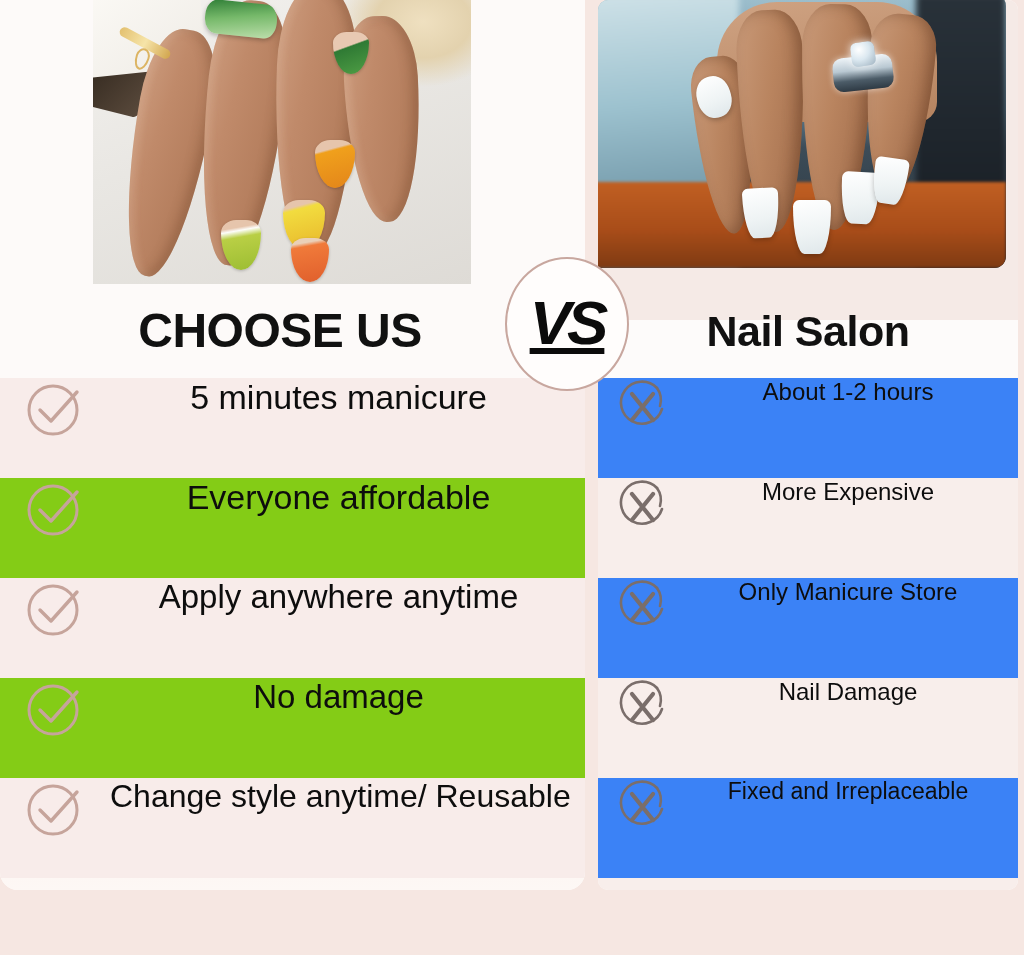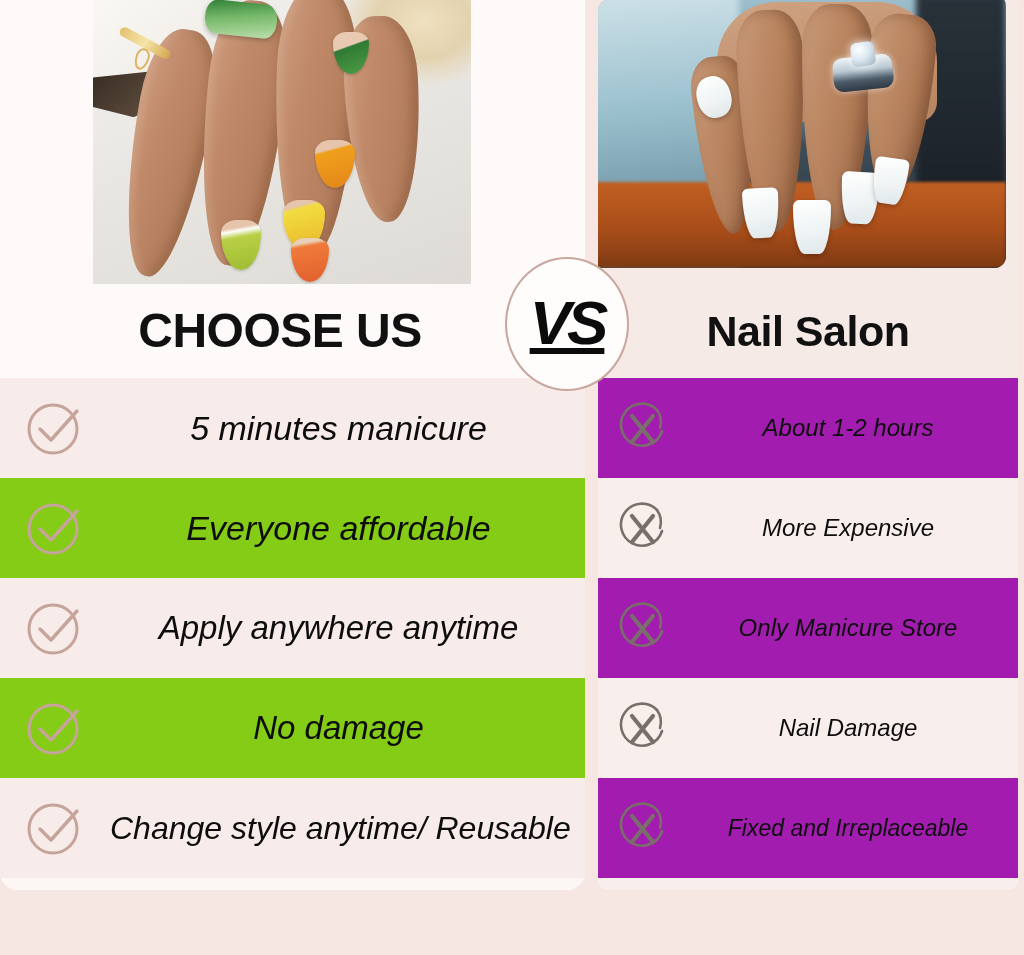--- a/index.html
+++ b/index.html
@@ -55,21 +55,21 @@
     left: 0; top: 0;
     width: 585px;
     height: 378px;
     background: #fdfaf9;
   }
 
   .header-right {
     position: absolute;
     left: 0; top: 0;
     width: 420px;
-    height: 378px;
+    height: 320px;
     background: #f5eae6;
   }
 
   
   .photo {
     position: absolute;
     overflow: hidden;
     background: #cfcfcf;
   }
 
@@ -258,28 +258,27 @@
     line-height: 1;
     transform: translateY(-1px);
     text-decoration: underline;
   }
 
   
   .rows { position: absolute; left: 0; top: 378px; width: 100%; }
 
   .row {
     display: flex;
-    align-items: center;
+    align-items: flex-start;
     width: 100%;
     height: 100px;
-    font-style: italic;
   }
   .row.alt-a { background: #f8ecea; }
   .row.alt-b { background: #84cc16; }
-  .row.alt-a-r { background: #a21caf; }
+  .row.alt-a-r { background: #3b82f6; }
   .row.alt-b-r { background: #f8eeeb; }
 
   .icon-cell {
     flex: 0 0 auto;
     display: flex;
     align-items: center;
     justify-content: center;
   }
   .icon-cell-left  { width: 110px; }
   .icon-cell-right { width: 90px; }

